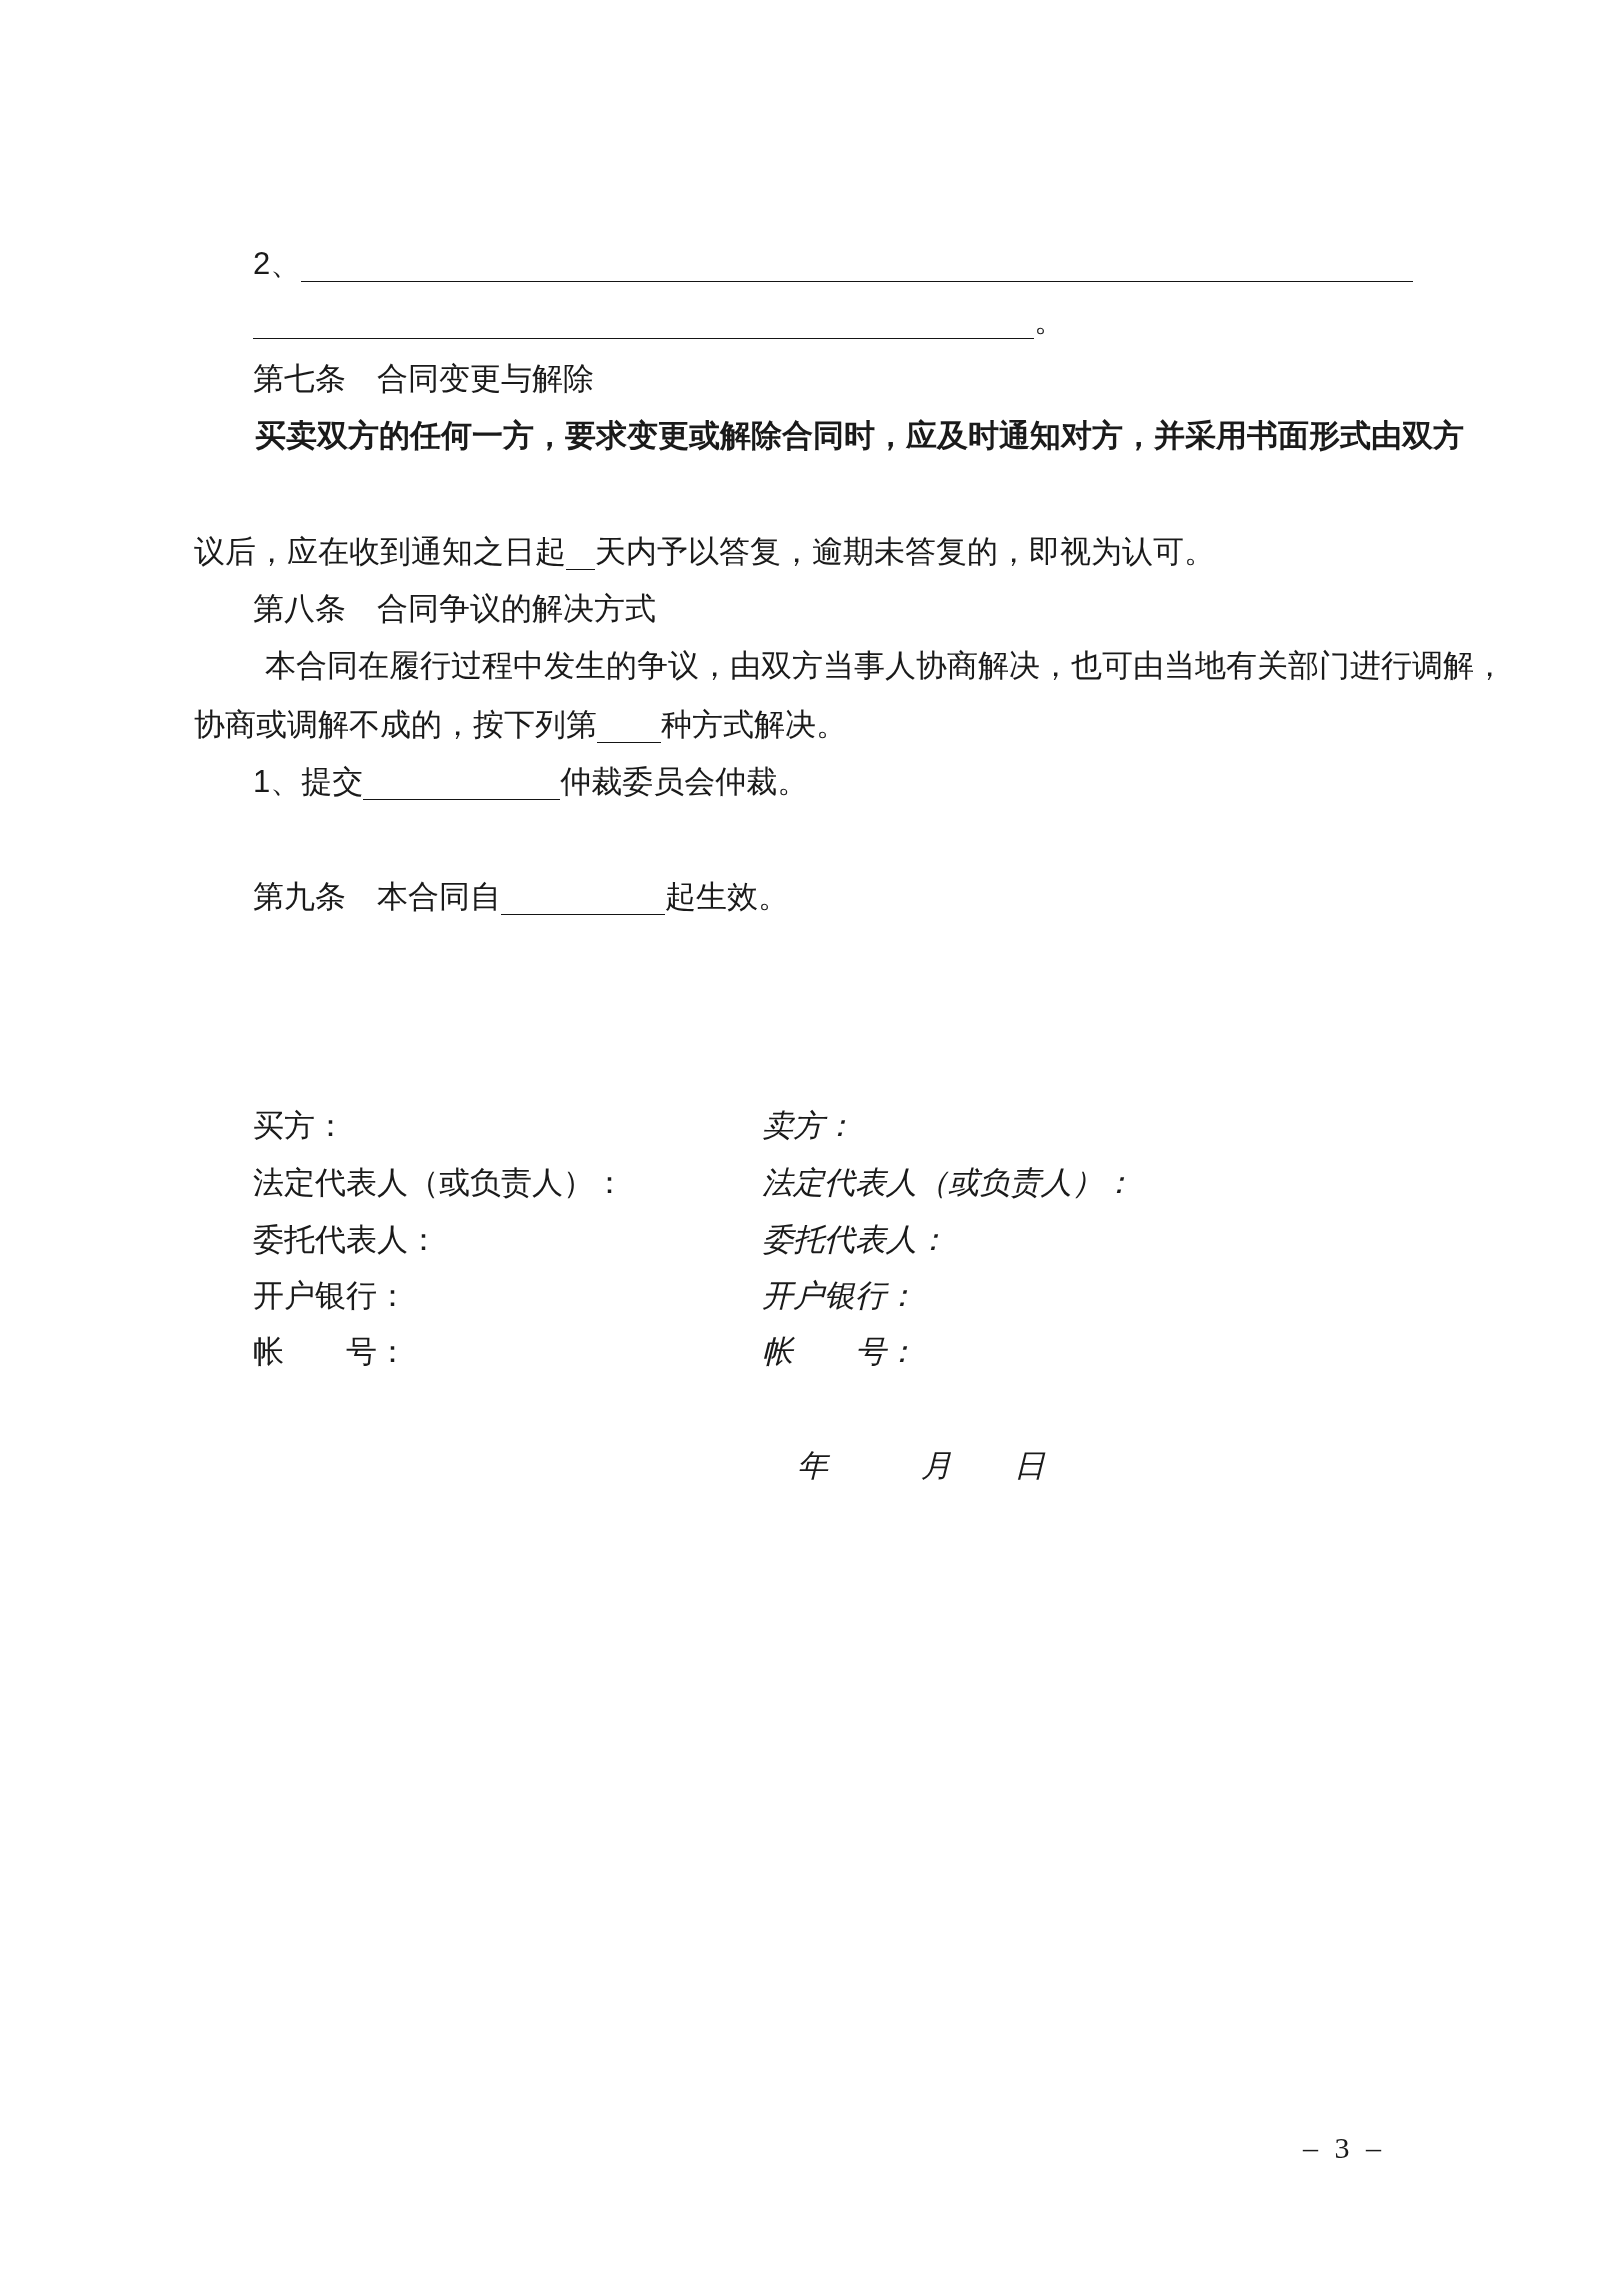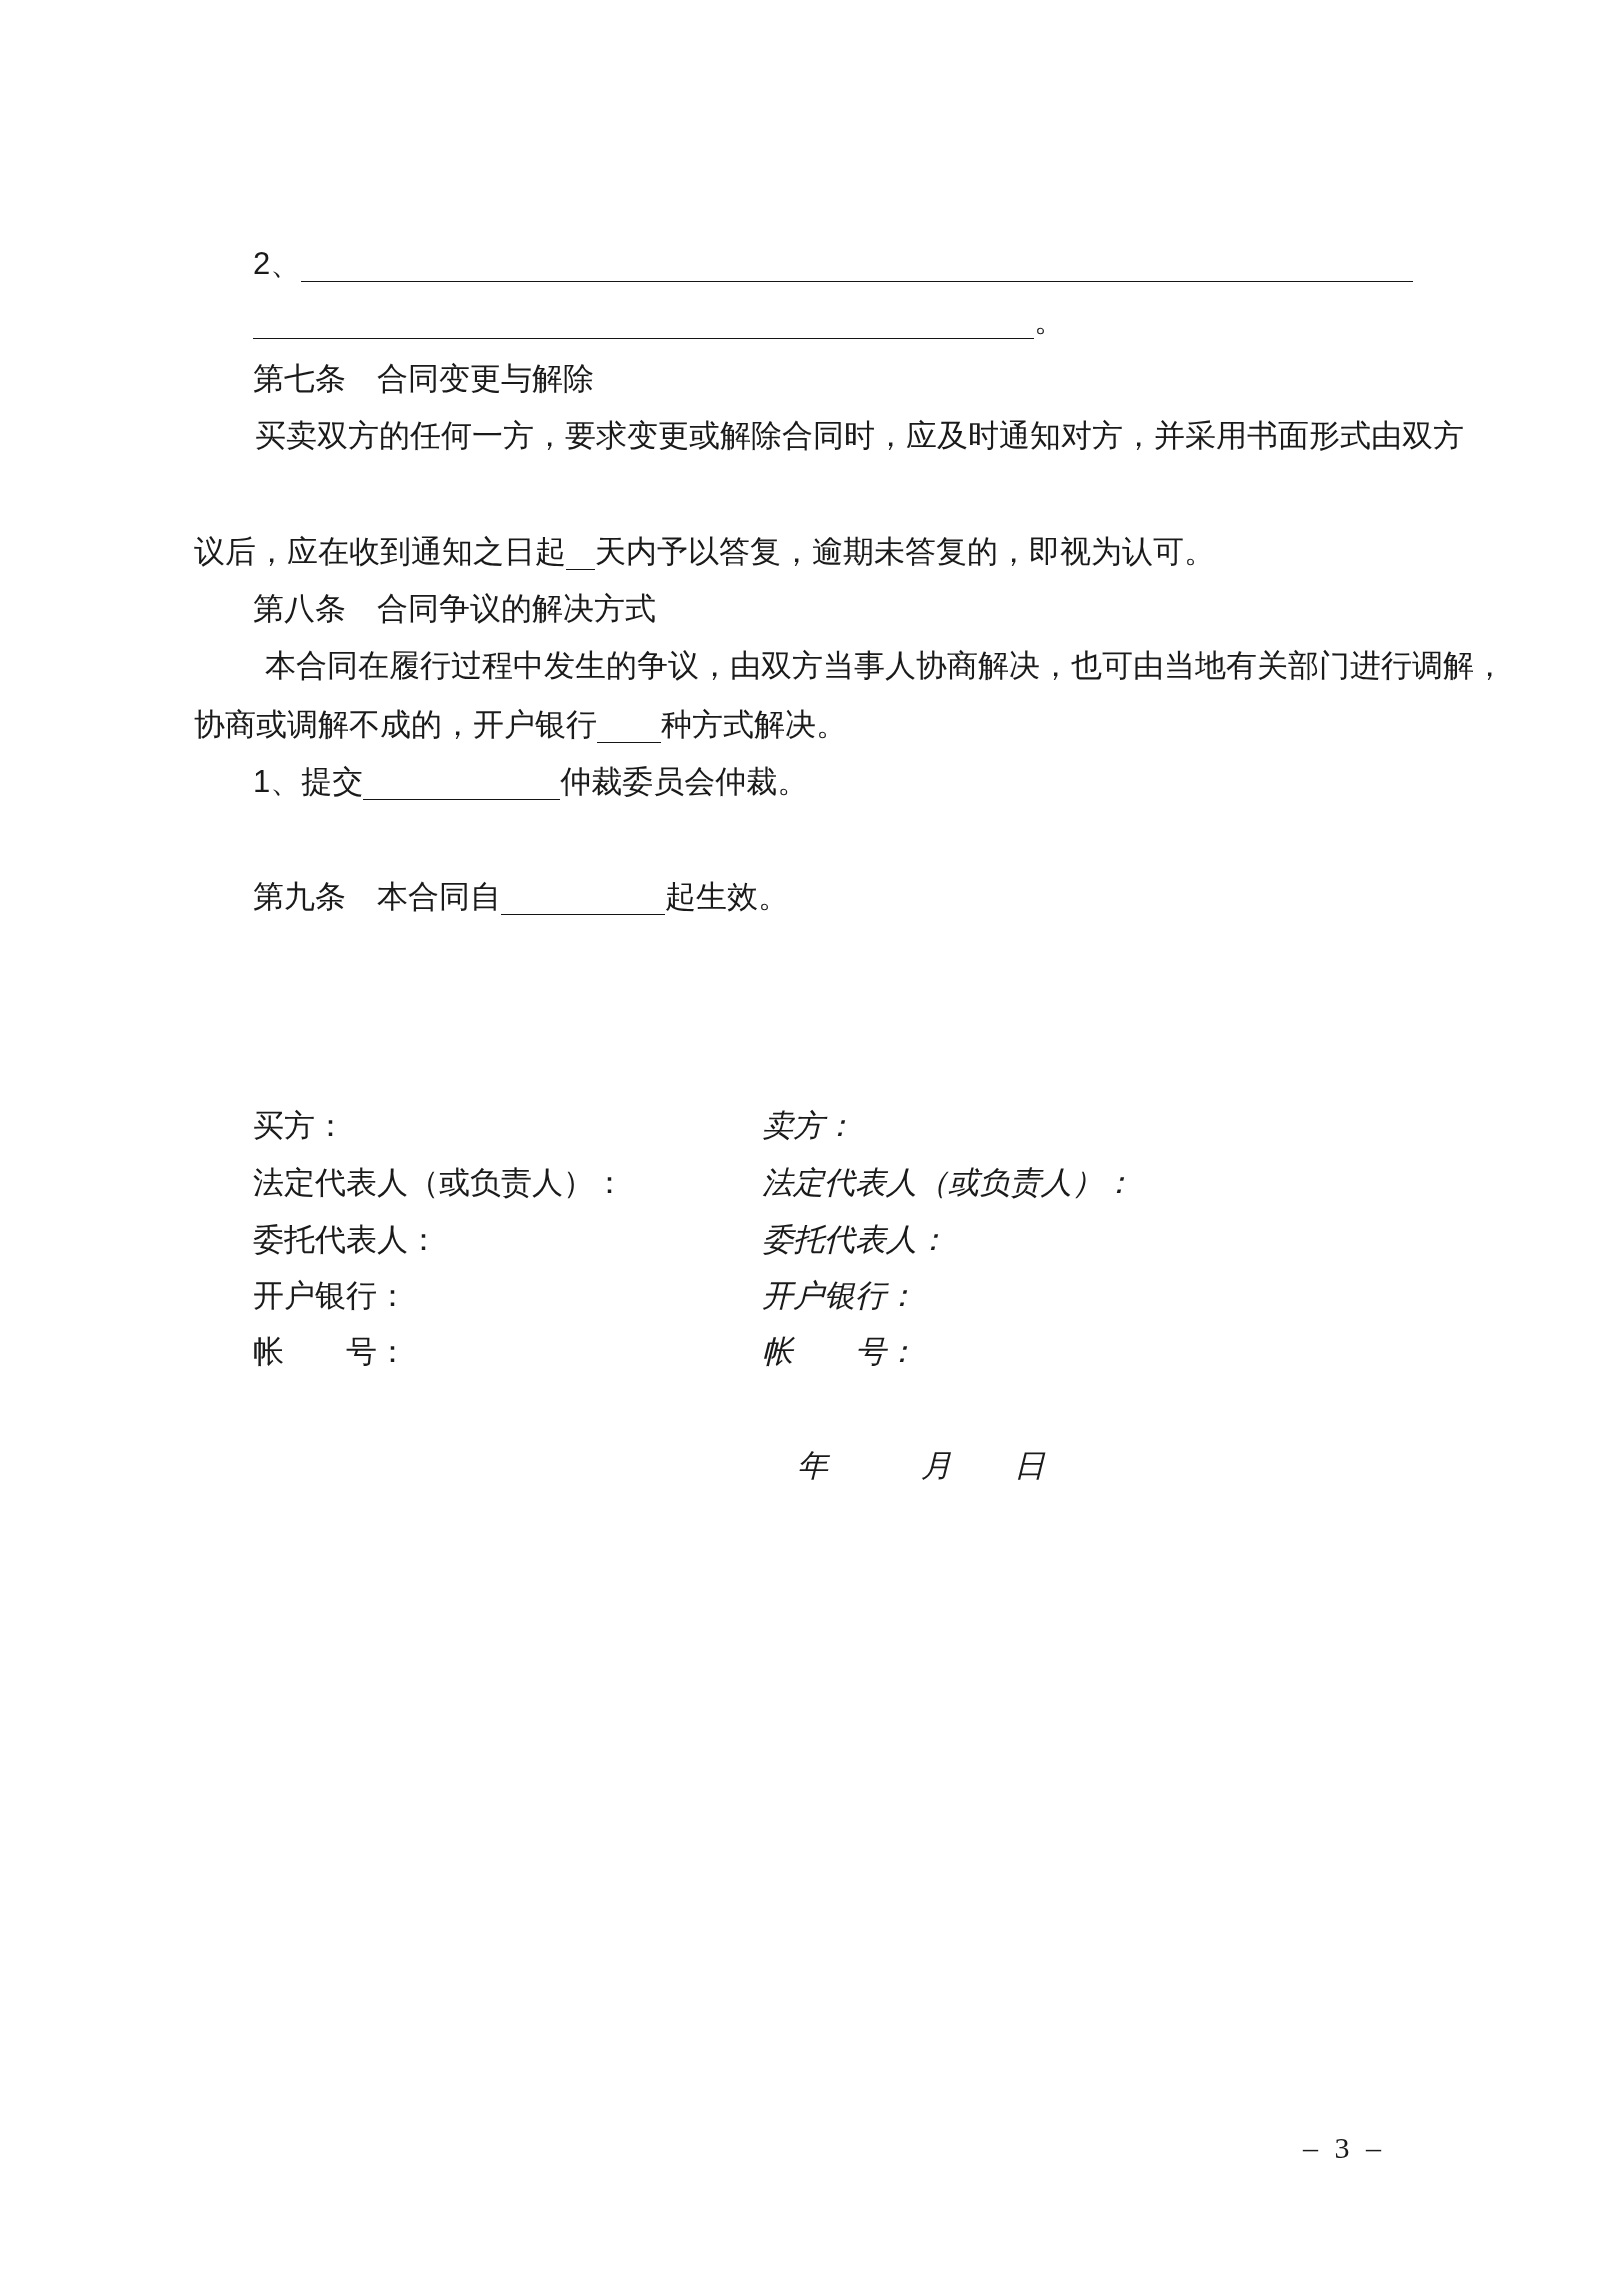--- a/index.html
+++ b/index.html
@@ -39,21 +39,21 @@
     font-size: 30px;
     line-height: 33px;
     letter-spacing: 4.5px;
     color: #1a1a1a;
     white-space: nowrap;
   }
   
   .l1  { left: 253px; top: 244px; }
   .l2  { left: 253px; top: 301px; }
   .l3  { left: 253px; top: 359px; }
-  .l4  { left: 255px; top: 416px; }
+  .l4  { left: 255px; top: 416px; font-weight: bold; }
   .l5  { left: 194px; top: 474px; }
   .l6  { left: 194px; top: 532px; }
   .l7  { left: 253px; top: 589px; }
   .l8  { left: 265px; top: 646px; }
   .l9  { left: 194px; top: 705px; }
   .l10 { left: 253px; top: 762px; }
   .l11 { left: 253px; top: 819px; }
   .l12 { left: 253px; top: 877px; }
   .sig-buyer  { left: 253px; }
   .sig-seller { left: 762px; font-style: italic; }
@@ -97,21 +97,21 @@
   </div>
 
   <div class="line l7">
     <span class="seg">第八条　合同争议的解决方式</span>
   </div>
 
   <div class="line l8">
     <span class="seg">本合同在履行过程中发生的争议，由双方当事人协商解决，也可由当地有关部门进行调解，</span>
   </div>
   <div class="line l9">
-    <span class="seg">协商或调解不成的，开户银行</span><span class="blank bw-70"></span><span class="seg">种方式解决。</span>
+    <span class="seg">协商或调解不成的，按下列第</span><span class="blank bw-70"></span><span class="seg">种方式解决。</span>
   </div>
   <div class="line l10">
     <span class="seg">1、提交</span><span class="blank bw-217"></span><span class="seg">仲裁委员会仲裁。</span>
   </div>
 
   <div class="line l12">
     <span class="seg">第九条　本合同自</span><span class="blank bw-180"></span><span class="seg">起生效。</span>
   </div>
 
   <div class="line sig-buyer r1">

